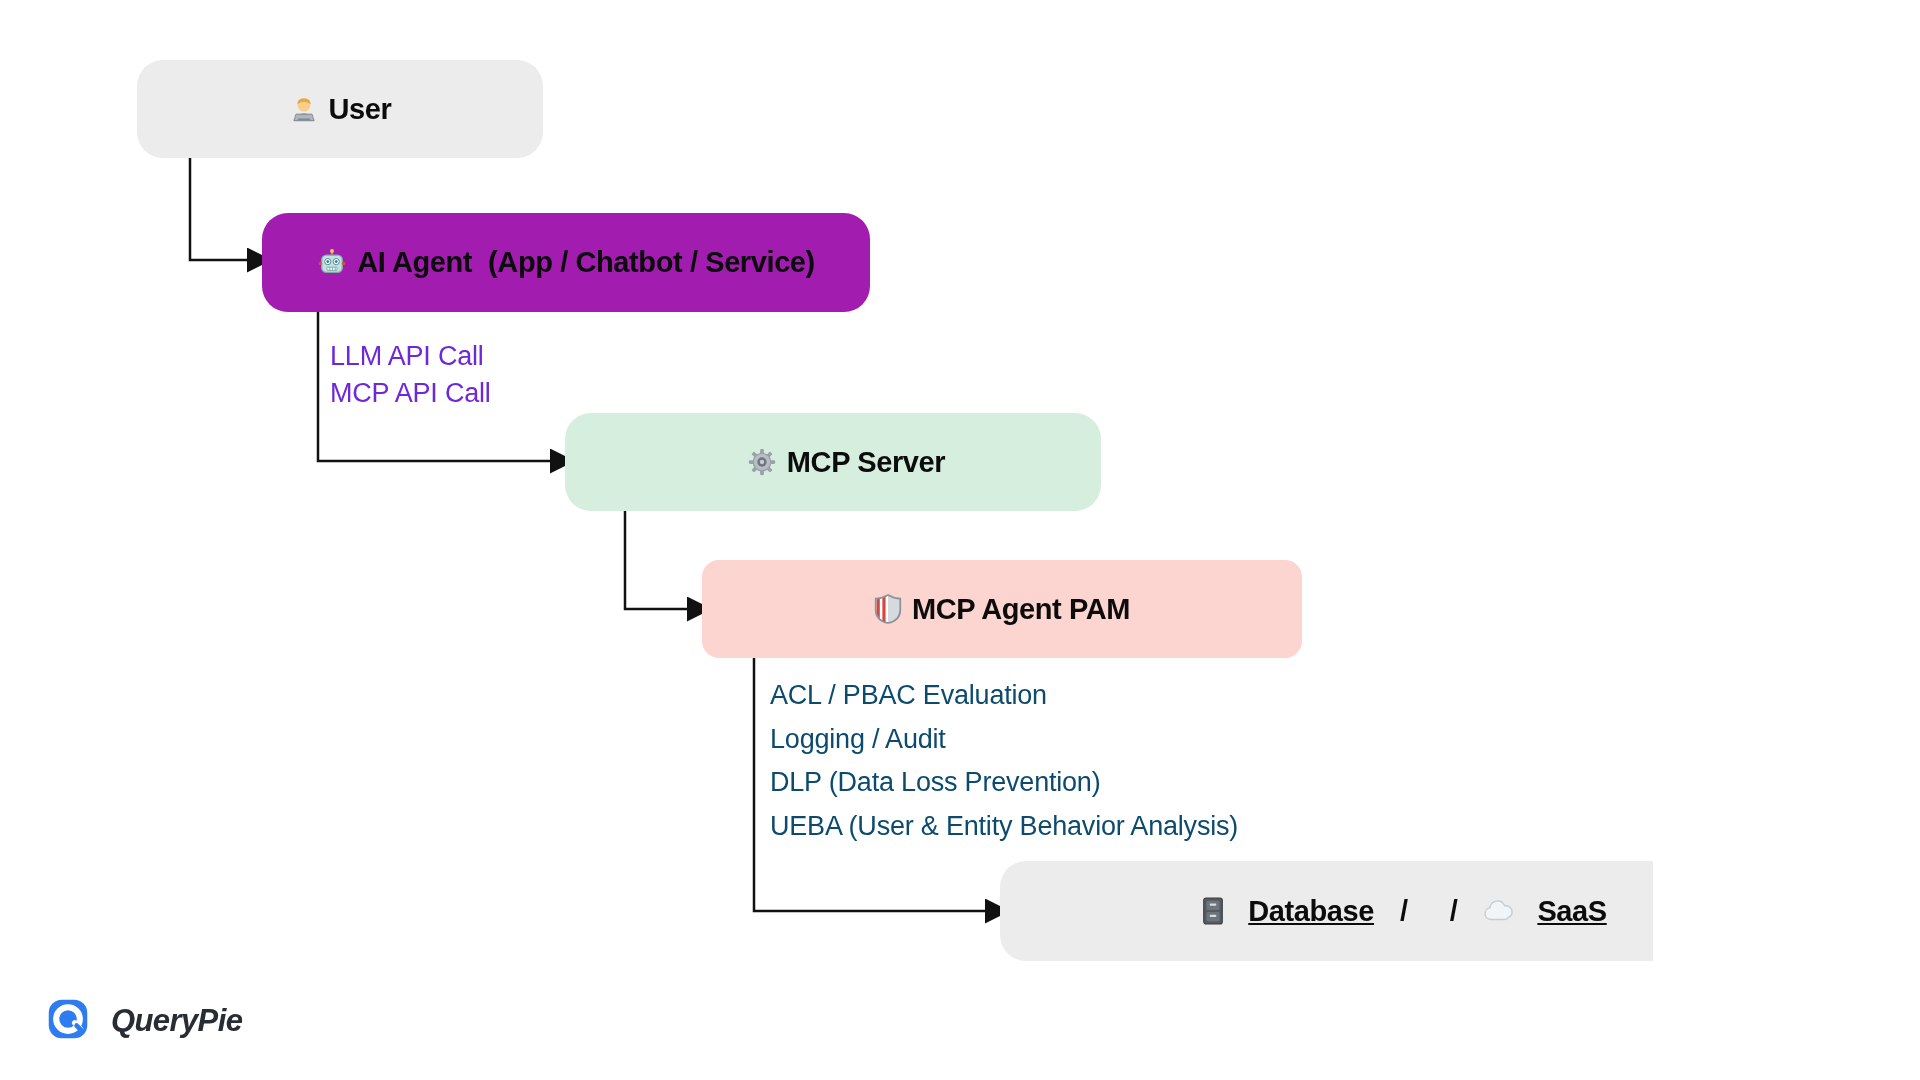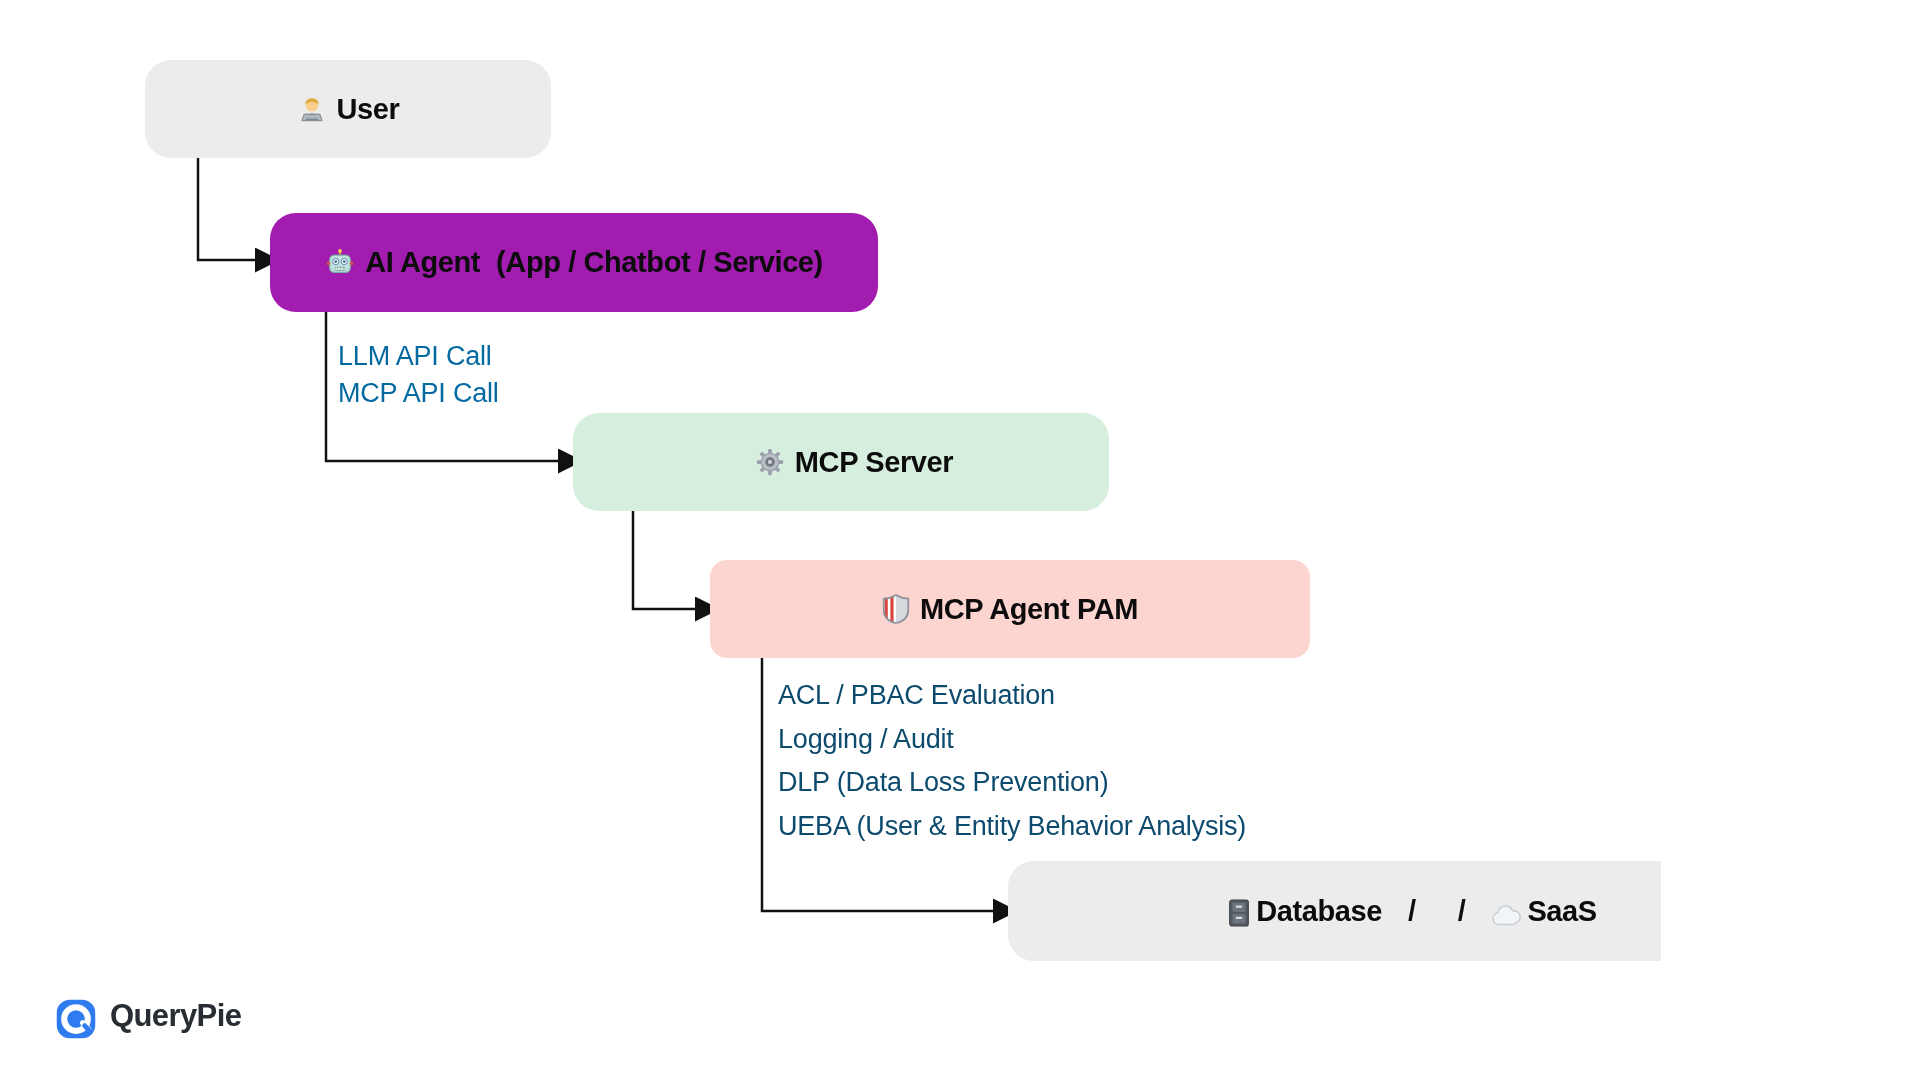--- a/index.html
+++ b/index.html
@@ -1,33 +1,33 @@
 <!DOCTYPE html>
 <html><head>
 <meta charset="utf-8">
 <style>
   html,body{margin:0;padding:0;background:#ffffff;}
   #stage{
     position:relative;width:1653px;height:1080px;background:#ffffff;
-    font-family:"Liberation Sans","DejaVu Sans",sans-serif;color:#0d0d0d;overflow:hidden;margin-left:8px;
+    font-family:"Liberation Sans","DejaVu Sans",sans-serif;color:#0d0d0d;overflow:hidden;
   }
   #arrow-layer{position:absolute;left:0;top:0;width:1920px;height:1080px;}
   .node{
     position:absolute;display:flex;align-items:center;justify-content:center;
     border-radius:26px;font-weight:700;font-size:29px;letter-spacing:-0.4px;
     white-space:nowrap;gap:10px;color:#0c0c0c;
   }
   .node .icon{display:flex;align-items:center;justify-content:center;}
   .sublabel{margin-left:6px;}
-  .ann{position:absolute;font-size:27px;letter-spacing:-0.2px;color:#0369a1;white-space:nowrap;}
+  .ann{position:absolute;font-size:27px;letter-spacing:-0.2px;color:#6d28d9;white-space:nowrap;}
   .feature-list{position:absolute;font-size:27px;letter-spacing:-0.2px;color:#0c4a6e;}
   .feature-list div{height:43.5px;display:flex;align-items:center;white-space:nowrap;}
   .ds-sep{margin:0 16px;font-weight:700;}
-  .ds-item{display:flex;align-items:flex-end;gap:4px;}
-  #footer{position:absolute;left:47px;top:998px;display:flex;align-items:flex-start;gap:13px;}
+  .ds-item{display:flex;align-items:center;gap:22px;text-decoration:underline;}
+  #footer{position:absolute;left:47px;top:998px;display:flex;align-items:center;gap:22px;font-style:italic;}
   #brand-text{font-size:31px;font-weight:700;letter-spacing:-0.6px;color:#282c33;}
 </style>
 </head>
 <body>
 
 <div id="stage">
 
   <svg id="arrow-layer" viewBox="0 0 1920 1080">
     <defs>
       <marker id="ah" markerWidth="12" markerHeight="10" refX="2" refY="5" orient="auto">

